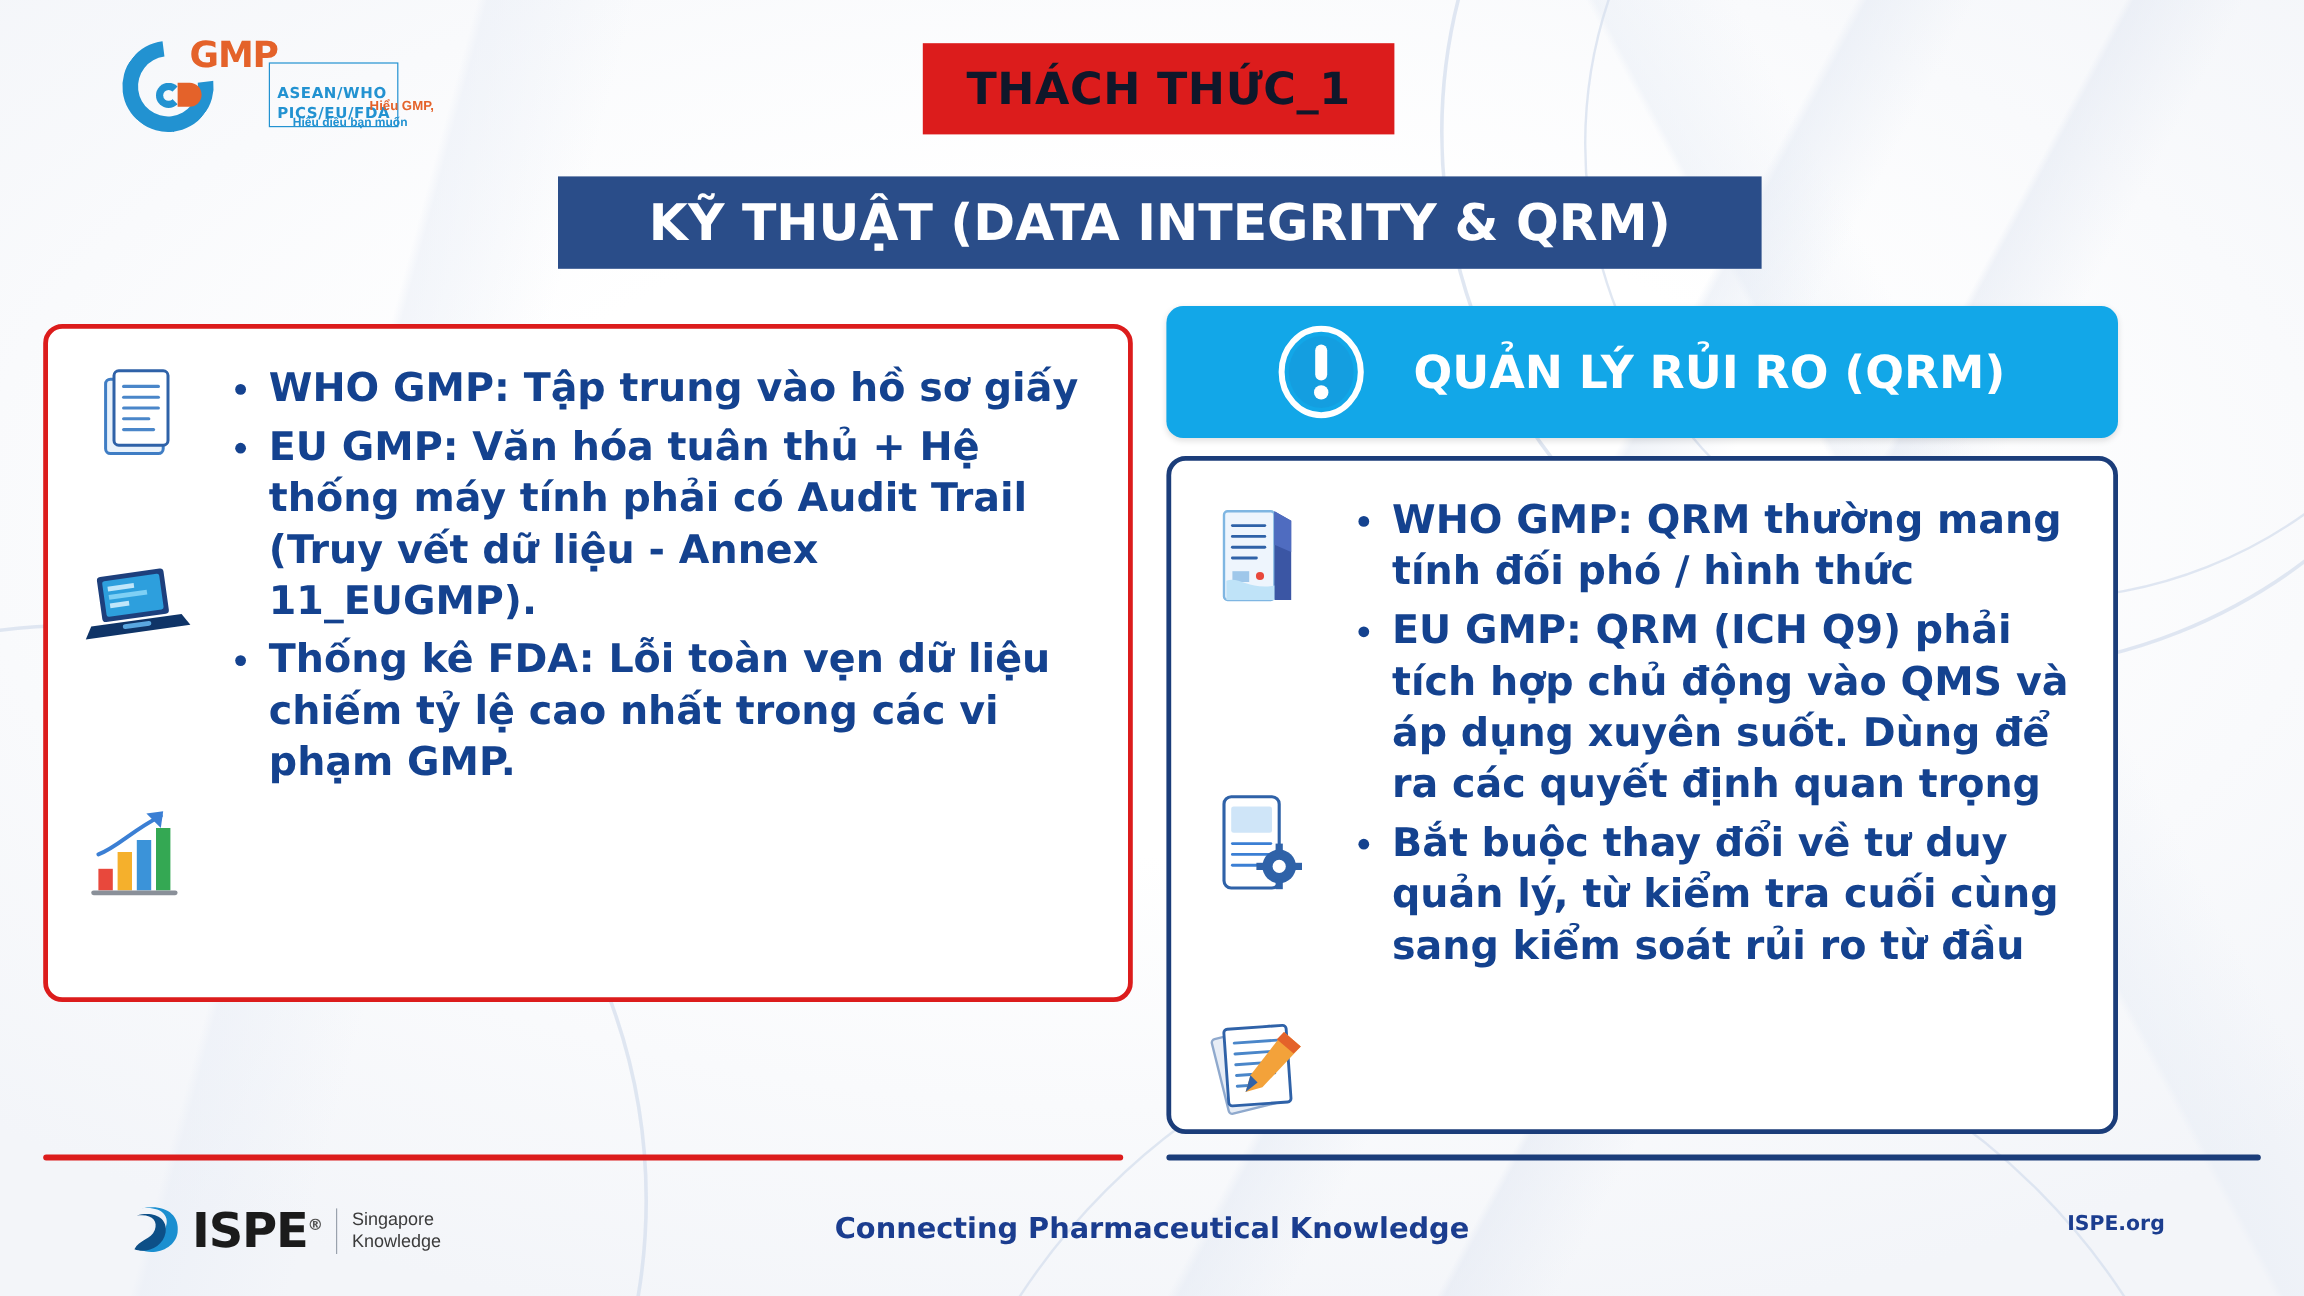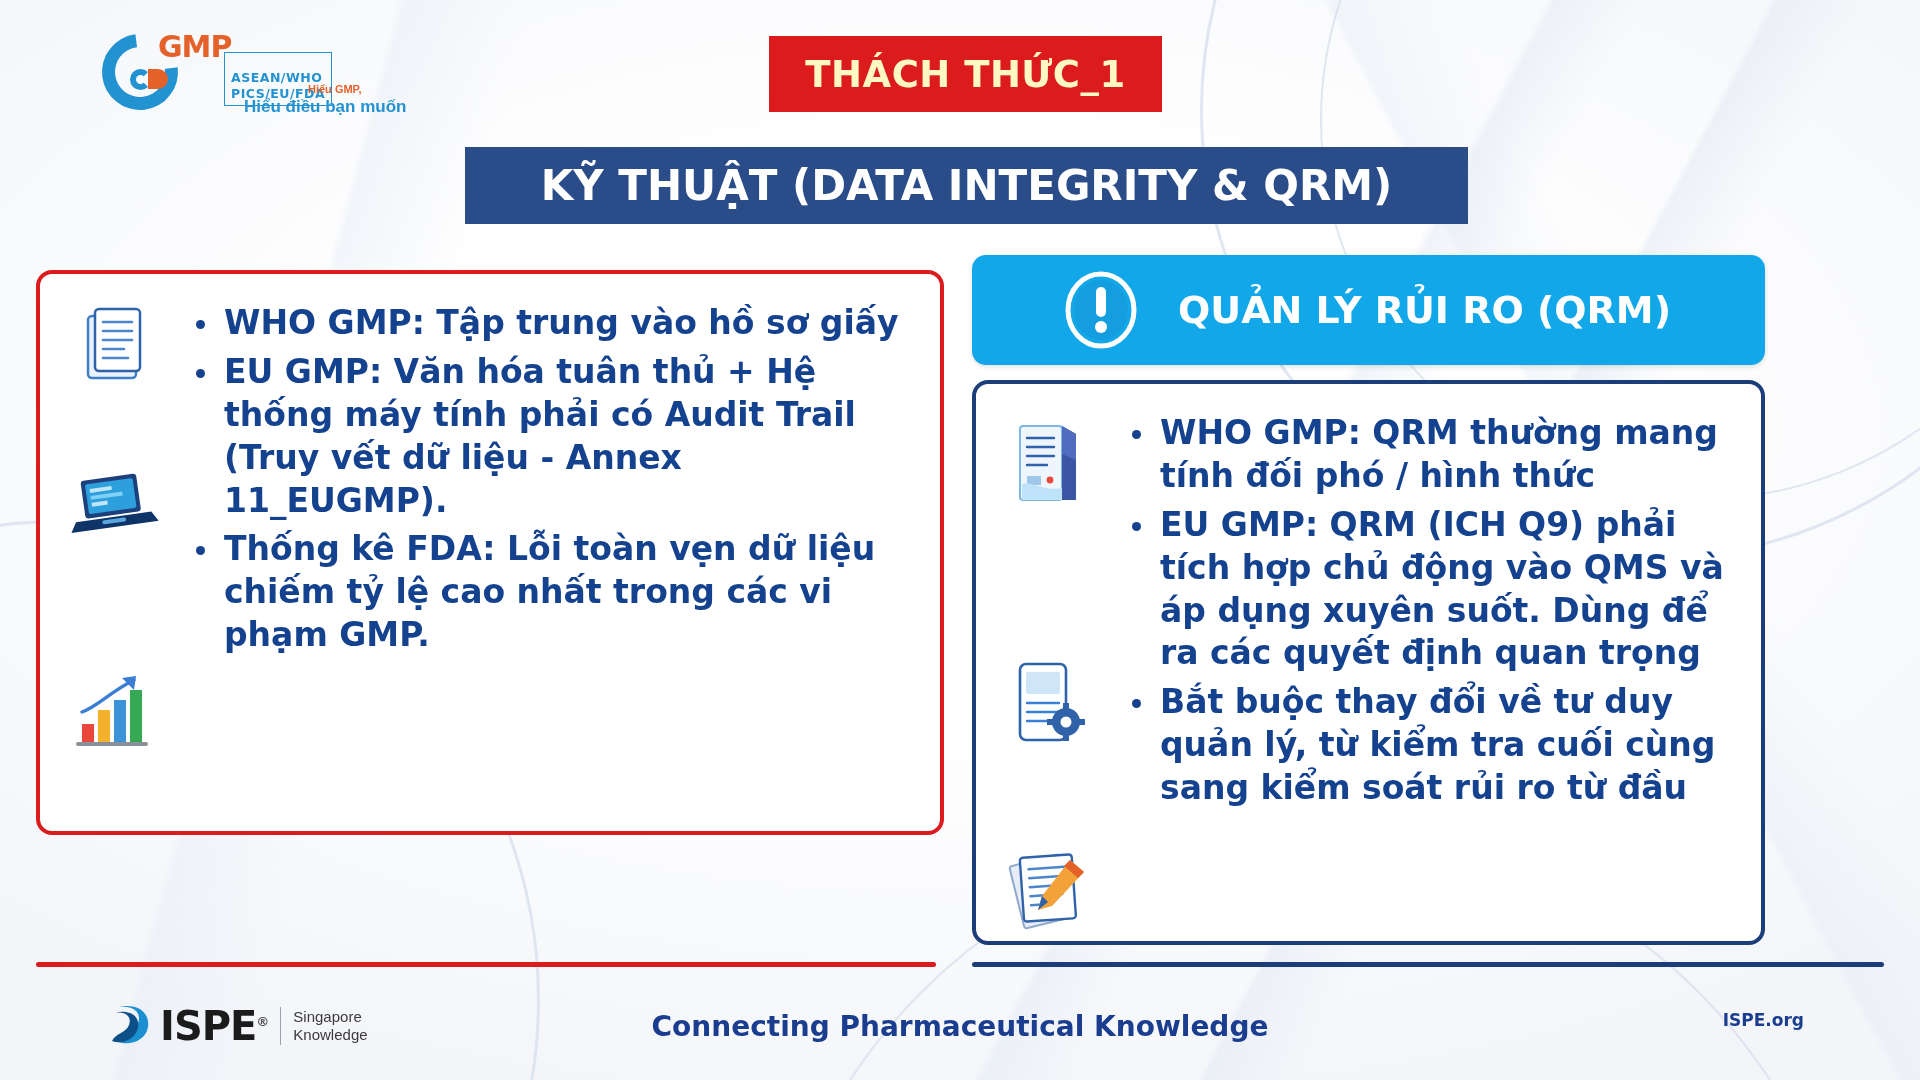--- a/index.html
+++ b/index.html
@@ -69,32 +69,32 @@
     font-size: 12.5px; font-weight: bold; color: #2292d1;
     letter-spacing: 0.5px; white-space: nowrap;
     font-family: "DejaVu Sans", sans-serif;
   }
   #gmp-logo .tag1 {
     position: absolute; left: 212px; top: 55px;
     font-size: 11px; font-weight: bold; color: #e4622a; white-space: nowrap;
   }
   #gmp-logo .tag2 {
     position: absolute; left: 148px; top: 69px;
-    font-size: 17px; font-weight: bold; color: #2292d1; white-space: nowrap;
+    font-size: 10px; font-weight: bold; color: #2292d1; white-space: nowrap;
   }
 
   
   #title-bar {
     position: absolute; left: 769px; top: 36px;
     width: 393px; height: 76px;
     background: #dc1c1c;
     display: flex; align-items: center; justify-content: center;
   }
   #title-bar .t {
-    color: #fef9c3; font-weight: bold; font-size: 37px;
+    color: #0f172a; font-weight: bold; font-size: 37px;
     letter-spacing: 0.5px; font-family: "DejaVu Sans", sans-serif;
   }
   #subtitle-bar {
     position: absolute; left: 465px; top: 147px;
     width: 1003px; height: 77px;
     background: #2a4d89;
     display: flex; align-items: center; justify-content: center;
   }
   #subtitle-bar .t {
     color: #ffffff; font-weight: bold; font-size: 42px;
@@ -172,21 +172,21 @@
   #ispe-logo .word {
     font-size: 40px; font-weight: bold; color: #1b1b1b; letter-spacing: -1px;
     font-family: "DejaVu Sans", sans-serif; line-height: 1;
   }
   #ispe-logo .reg { font-size: 13px; vertical-align: super; color: #555; }
   #ispe-logo .divider { width: 1px; height: 38px; background: #9aa2ad; margin: 0 12px; }
   #ispe-logo .sub { line-height: 1.2; }
   #ispe-logo .sub div { font-size: 15px; color: #3b3b3b; }
   #footer-tagline {
     position: absolute; left: 0; right: 0; top: 1010px; text-align: center;
-    color: #1b3d8f; font-weight: bold; font-size: 28px;
+    color: #1b3d8f; font-weight: bold; font-size: 24px;
     font-family: "DejaVu Sans", sans-serif;
   }
   #footer-url {
     position: absolute; right: 116px; top: 1010px;
     color: #1b3d8f; font-weight: bold; font-size: 17px;
     font-family: "DejaVu Sans", sans-serif;
   }
 </style>
 </head>
 <body>

